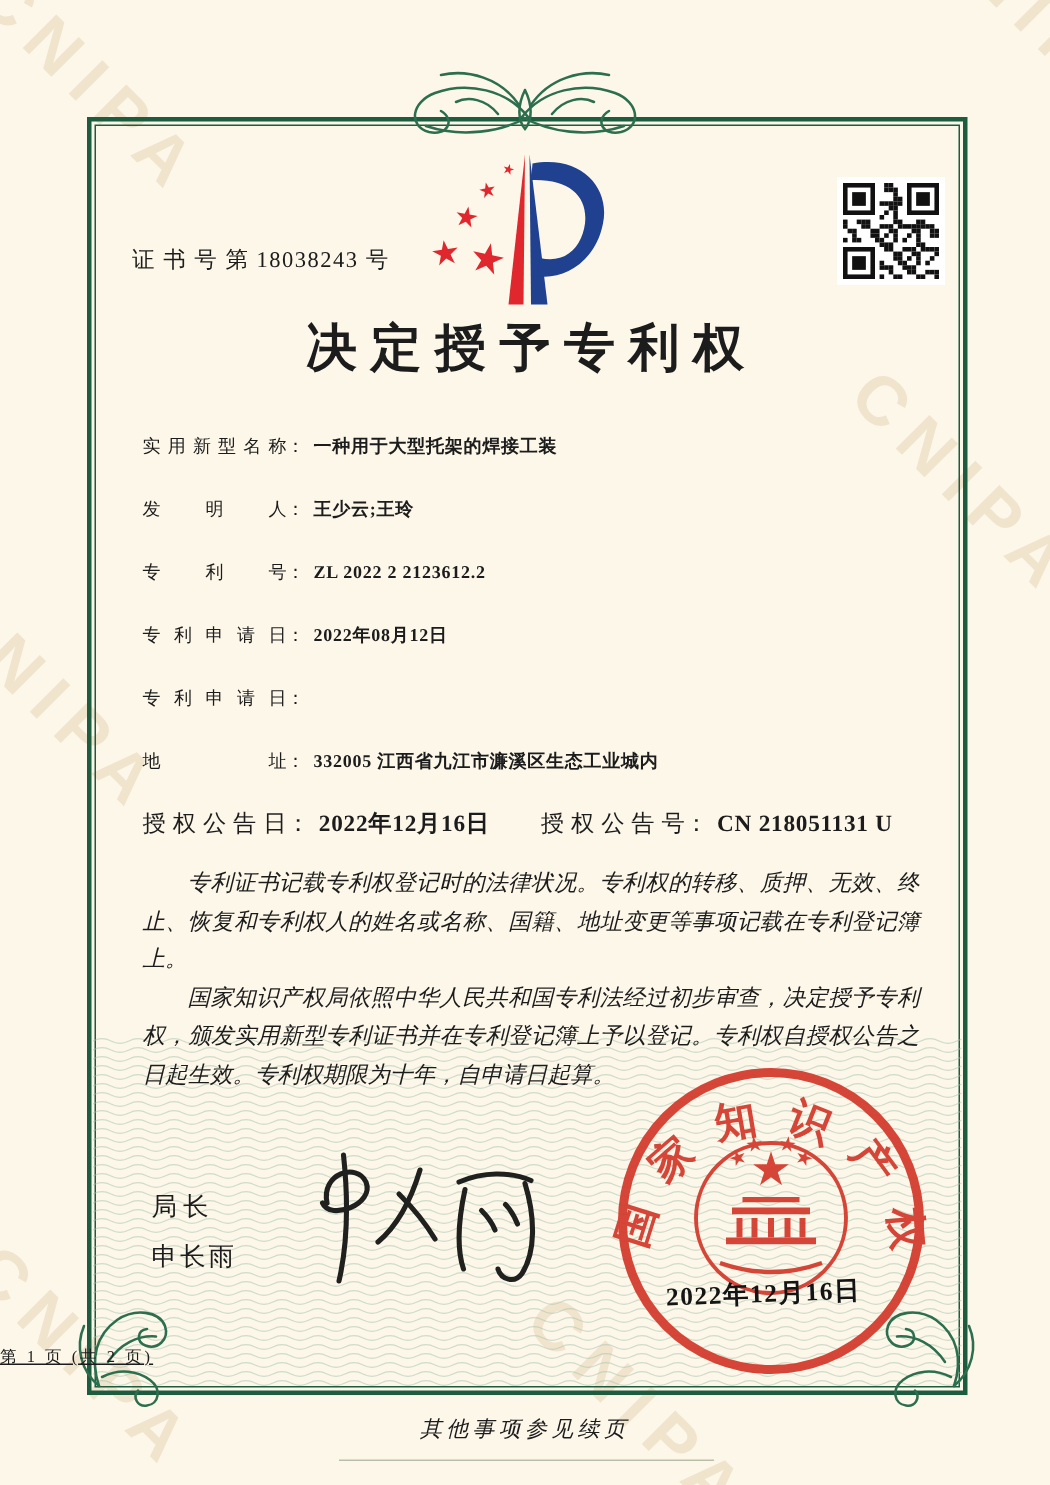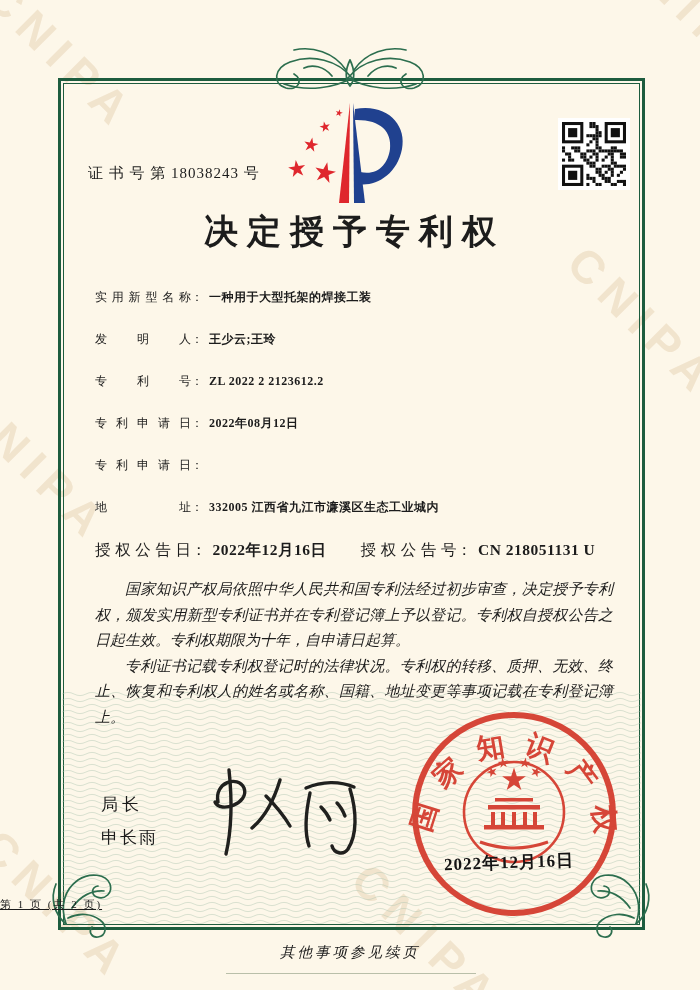--- a/index.html
+++ b/index.html
@@ -326,22 +326,22 @@
         <span class="field-value">2022年12月16日</span>
     </span>
     <span class="grant-pair" id="grant-right">
       <span class="field-label">授权公告号</span>
         <span>：</span>
         <span class="field-value">CN 218051131 U</span>
     </span>
   </div>
 
   <div id="paragraphs">
+    <p>专利证书记载专利权登记时的法律状况。专利权的转移、质押、无效、终止、恢复和专利权人的姓名或名称、国籍、地址变更等事项记载在专利登记簿上。</p>
     <p>国家知识产权局依照中华人民共和国专利法经过初步审查，决定授予专利权，颁发实用新型专利证书并在专利登记簿上予以登记。专利权自授权公告之日起生效。专利权期限为十年，自申请日起算。</p>
-    <p>专利证书记载专利权登记时的法律状况。专利权的转移、质押、无效、终止、恢复和专利权人的姓名或名称、国籍、地址变更等事项记载在专利登记簿上。</p>
   </div>
 
   <div id="signer-title">局长</div>
   <div id="signer-name">申长雨</div>
   <svg id="signature" width="185" height="100" viewBox="0 0 185 100">
     <g fill="none" stroke="#20201e" stroke-width="3.4" stroke-linecap="round" stroke-linejoin="round">
       <path d="M26,42 C22,22 46,15 52,28 C58,43 28,54 23,42"></path>
       <path d="M37,10 C40,38 40,68 34,94"></path>
       <path d="M88,20 C82,40 73,57 60,68"></path>
       <path d="M74,36 C84,46 92,56 98,66"></path>

